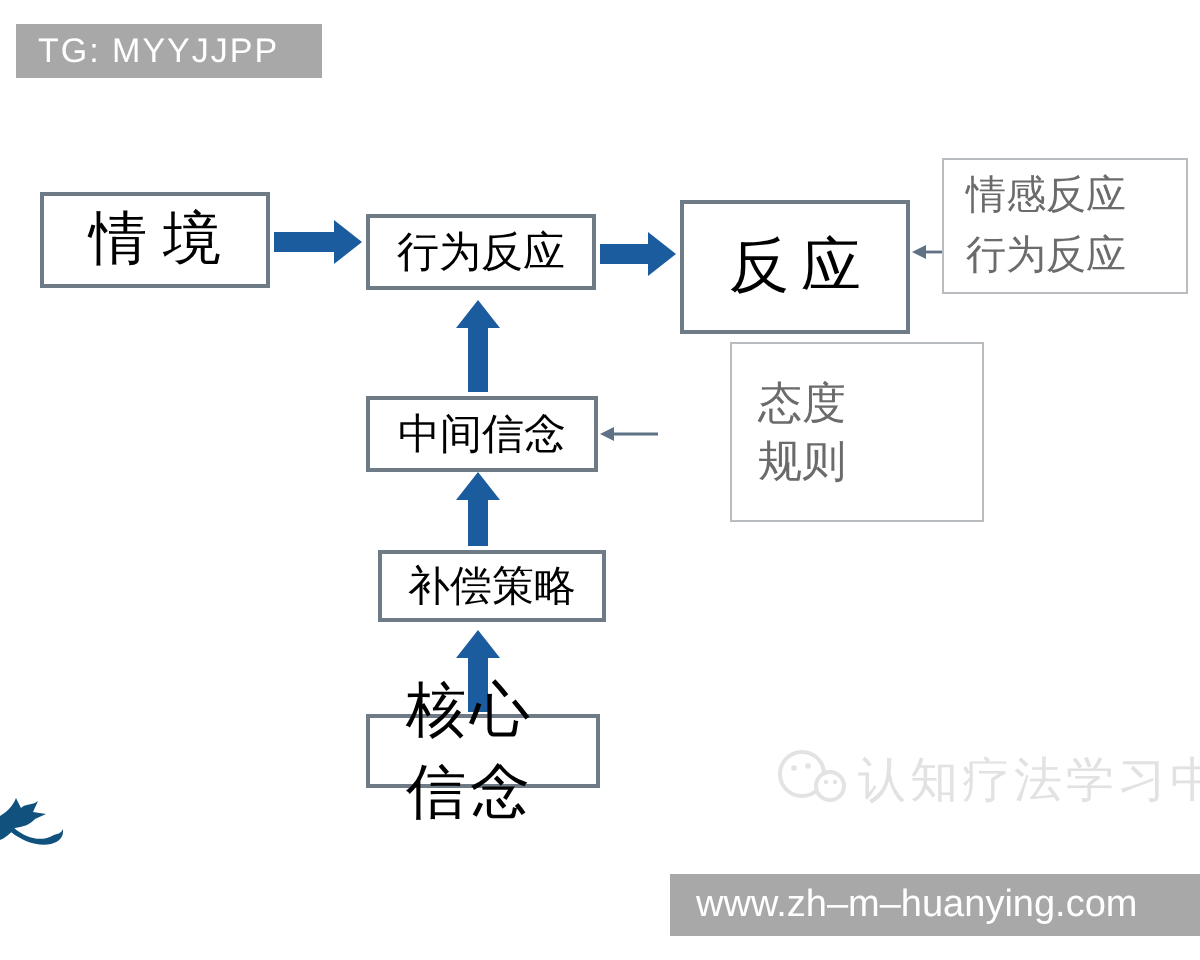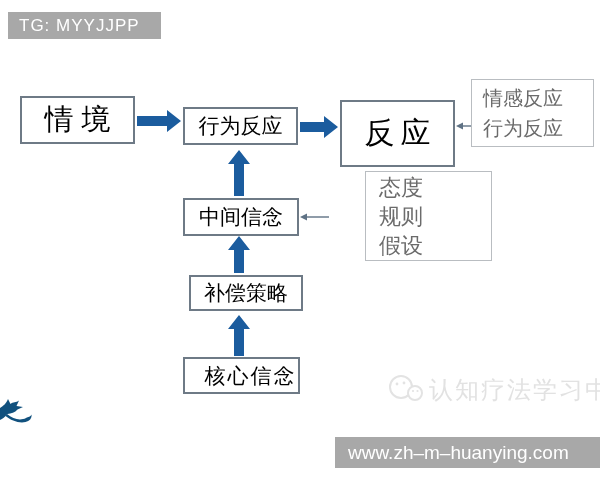--- a/index.html
+++ b/index.html
@@ -22,21 +22,21 @@
   }
   .node.light{border:1px solid #b9bdc1;color:#6b6b6b;
     flex-direction:column;align-items:flex-start;justify-content:center;}
   .n-situation{left:20px;top:96px;width:115px;height:48px;font-size:29px;}
   .n-automatic{left:183px;top:107px;width:115px;height:38px;font-size:21px;}
   .n-response{left:340px;top:100px;width:115px;height:67px;font-size:30px;letter-spacing:6px;padding-left:6px;}
   .n-reactions{left:471px;top:79px;width:123px;height:68px;font-size:20px;line-height:30px;padding-left:11px;}
   .n-intermediate{left:183px;top:198px;width:116px;height:38px;font-size:21px;}
   .n-attitudes{left:329px;top:171px;width:127px;height:90px;font-size:22px;line-height:29px;padding-left:13px;margin-left:36px;}
   .n-compensatory{left:189px;top:275px;width:114px;height:36px;font-size:21px;align-items:center;}
-  .n-core{left:183px;top:357px;width:117px;height:37px;font-size:21px;letter-spacing:2px;padding-left:18px;}
+  .n-core{left:183px;top:357px;width:117px;height:37px;font-size:30px;letter-spacing:2px;padding-left:18px;}
   svg.overlay{position:absolute;left:0;top:0;width:600px;height:480px;pointer-events:none;}
   .arrow{fill:#1b5c9e;}
   .thin-line{stroke:#5f7285;stroke-width:1.4;}
   .thin-head{fill:#5f7285;}
   .watermark{
     position:absolute;left:386px;top:370px;display:flex;align-items:center;
     color:#e2e2e2;font-size:24px;letter-spacing:2px;white-space:nowrap;
   }
   .wm-icon{width:40px;height:40px;margin-right:3px;}
   .dragon{position:absolute;left:0;top:396px;width:44px;height:34px;}
@@ -77,21 +77,20 @@
     <span>行为反应</span>
   </div>
 
   <div class="node n-intermediate">
     <span>中间信念</span>
   </div>
 
   <div class="node light n-attitudes">
     <span>态度</span>
     <span>规则</span>
-    <span>假设</span>
   </div>
 
   <div class="node n-compensatory">
     <span>补偿策略</span>
   </div>
 
   <div class="node n-core">
     <span>核心信念</span>
   </div>
 

